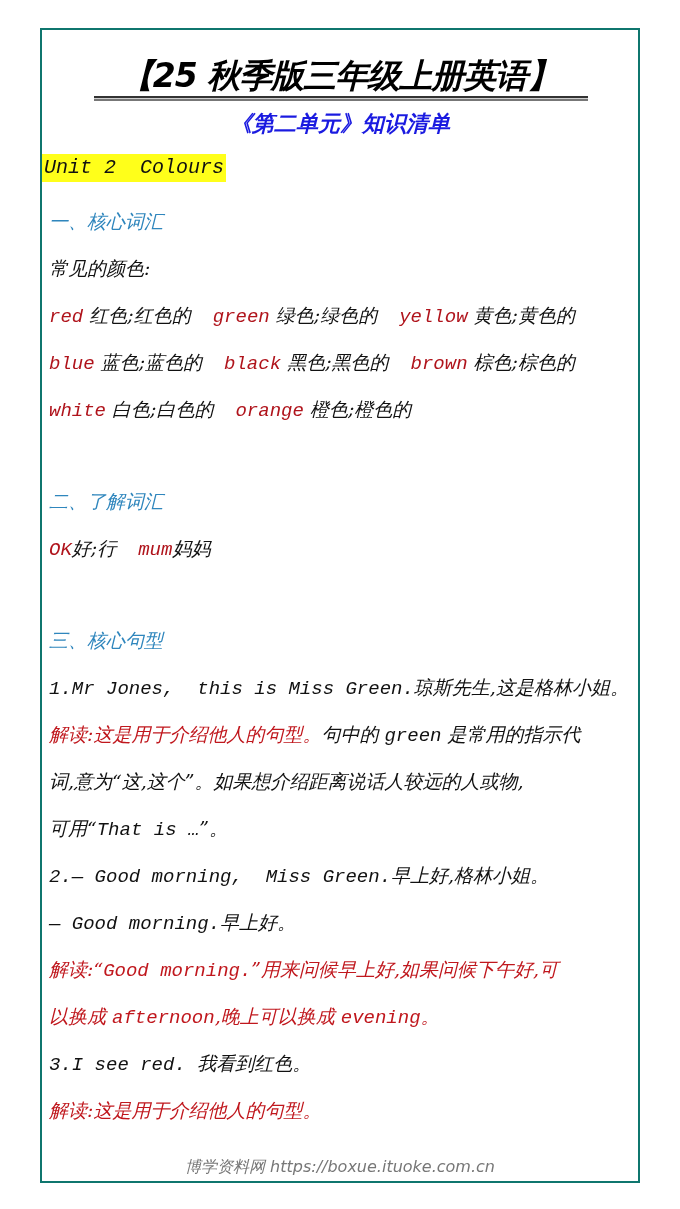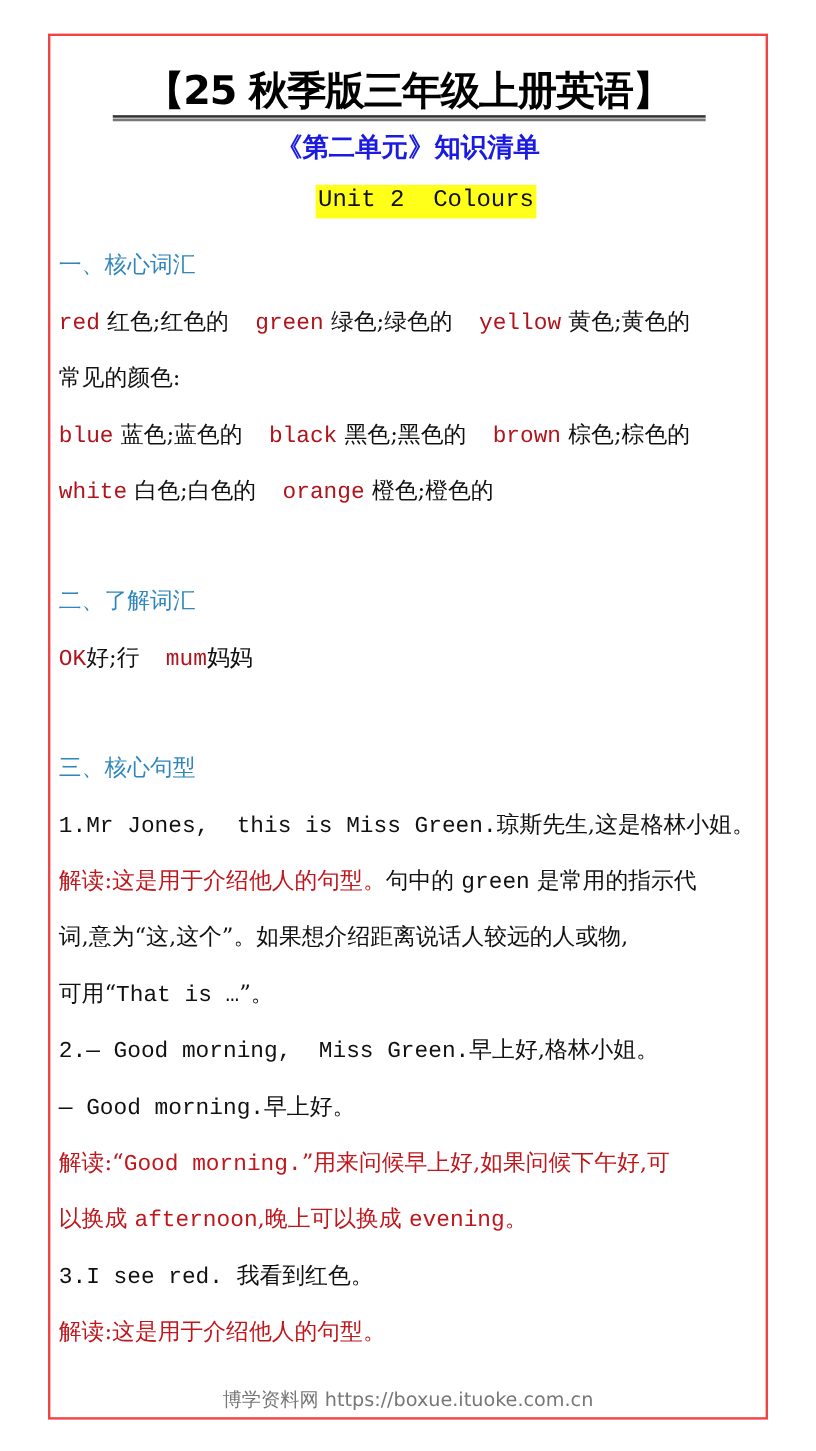--- a/index.html
+++ b/index.html
@@ -1,37 +1,37 @@
 <!DOCTYPE html>
 <html><head>
   <meta charset="utf-8">
   <style>
     html, body { margin: 0; padding: 0; background: #ffffff; }
     body { width: 680px; height: 1209px; position: relative; overflow: hidden; }
     .page-frame {
       position: absolute; left: 40px; top: 28px; width: 596px; height: 1151px;
-      border: 2px solid #ef4444; box-sizing: content-box;
+      border: 2px solid #0f766e; box-sizing: content-box; font-style: italic;
     }
     .title {
       position: absolute; left: 0; right: 0; top: 26px; text-align: center;
       font-family: "DejaVu Sans", "Liberation Sans", sans-serif;
       font-weight: bold; font-size: 33px; line-height: 40px; color: #000000;
       letter-spacing: -1px;
     }
     .title-rule {
       position: absolute; left: 52px; width: 494px; top: 66px; height: 5px;
       border-top: 2px solid #333333; border-bottom: 2px solid #777777; box-sizing: border-box;
       background: #cfcfcf;
     }
     .subtitle {
       position: absolute; left: 0; right: 0; top: 72px; text-align: center;
       font-family: "DejaVu Sans", "Liberation Sans", sans-serif;
       font-weight: bold; font-size: 22px; line-height: 44px; color: #1a1ae0;
     }
-    .unit-wrap { position: absolute; left: 0; right: 0; top: 124px; text-align: center; padding-left: 30px; }
+    .unit-wrap { position: absolute; left: 0; right: 0; top: 124px; text-align: left; }
     .unit {
       display: inline-block; background: #ffff1a; color: #111111;
       font-family: "Liberation Mono", "DejaVu Sans Mono", monospace;
       font-size: 20px; line-height: 28px; padding: 0 2px; white-space: pre;
     }
     .content {
       position: absolute; left: 7px; right: 8px; top: 168px;
       font-family: "DejaVu Serif", "Liberation Serif", serif; font-size: 19px; color: #111111;
     }
     .line { height: 47px; line-height: 47px; white-space: pre; }
@@ -53,23 +53,23 @@
   <div class="title">【25 秋季版三年级上册英语】</div>
   <div class="title-rule"></div>
   <div class="subtitle">《第二单元》知识清单</div>
   <div class="unit-wrap">
     <span class="unit">Unit 2  Colours</span>
   </div>
 
   <div class="content">
 
     <div class="line heading">一、核心词汇</div>
+    <div class="line">常见的颜色:</div>
+
     <div class="line"><span class="word">red</span> <span>红色;红色的</span><span class="gap"></span><span class="word">green</span> <span>绿色;绿色的</span><span class="gap"></span><span class="word">yellow</span> <span>黄色;黄色的</span></div>
-
-    <div class="line">常见的颜色:</div>
 
     <div class="line"><span class="word">blue</span> <span>蓝色;蓝色的</span><span class="gap"></span><span class="word">black</span> <span>黑色;黑色的</span><span class="gap"></span><span class="word">brown</span> <span>棕色;棕色的</span></div>
 
     <div class="line"><span class="word">white</span> <span>白色;白色的</span><span class="gap"></span><span class="word">orange</span> <span>橙色;橙色的</span></div>
 
     <div class="blank"></div>
 
     <div class="line heading">二、了解词汇</div>
     <div class="line"><span class="word">OK</span><span>好;行</span><span class="gap"></span><span class="word">mum</span><span>妈妈</span></div>
 

